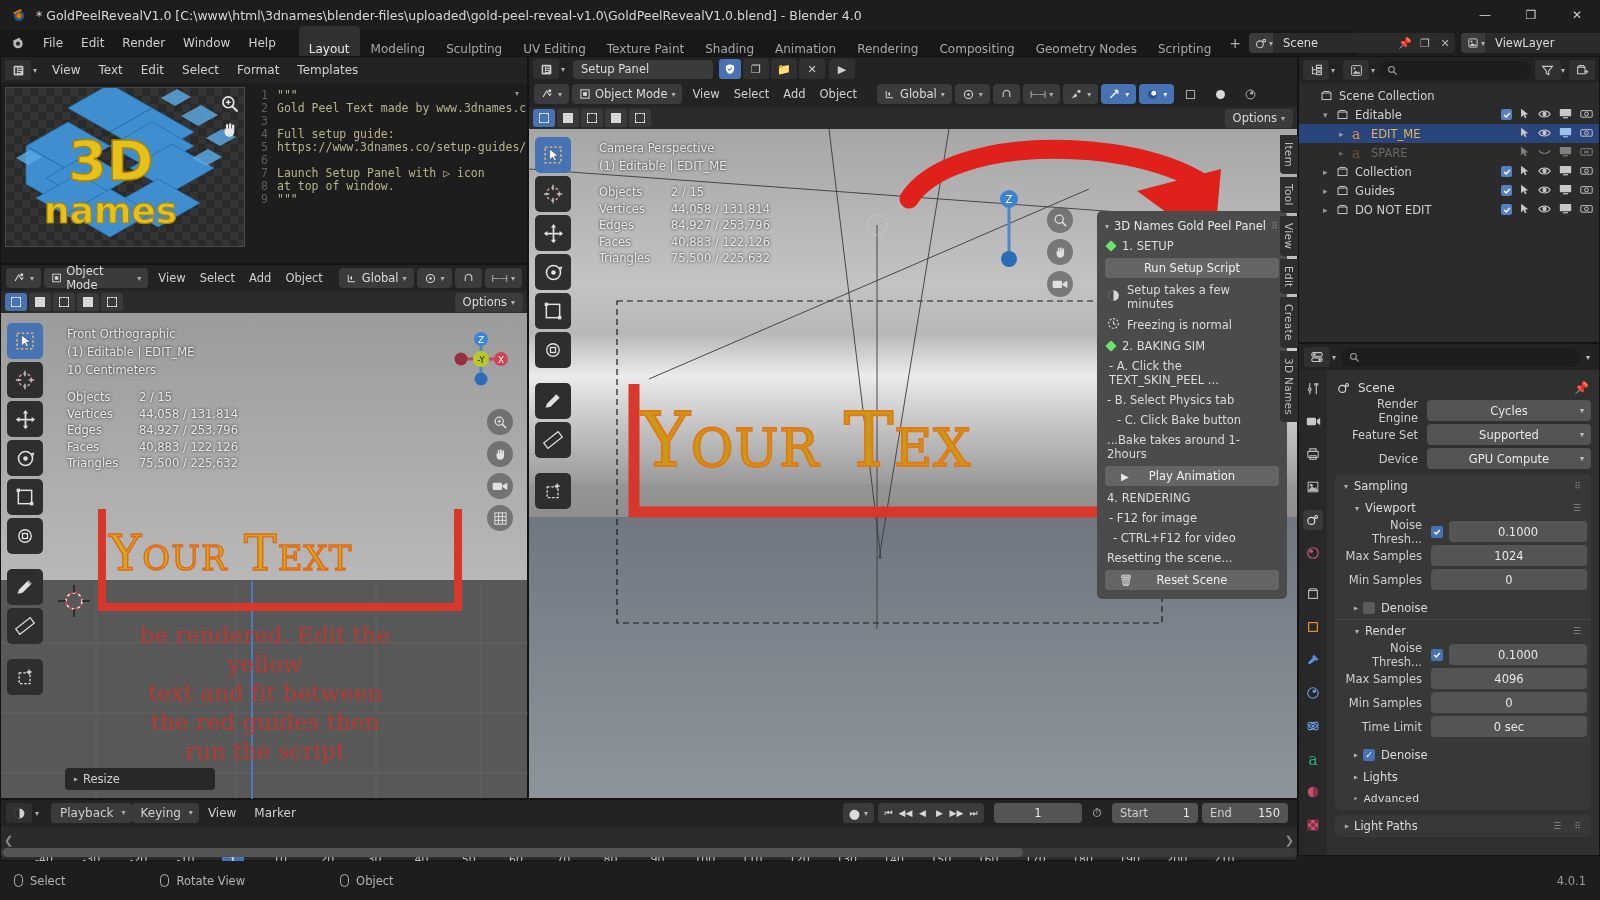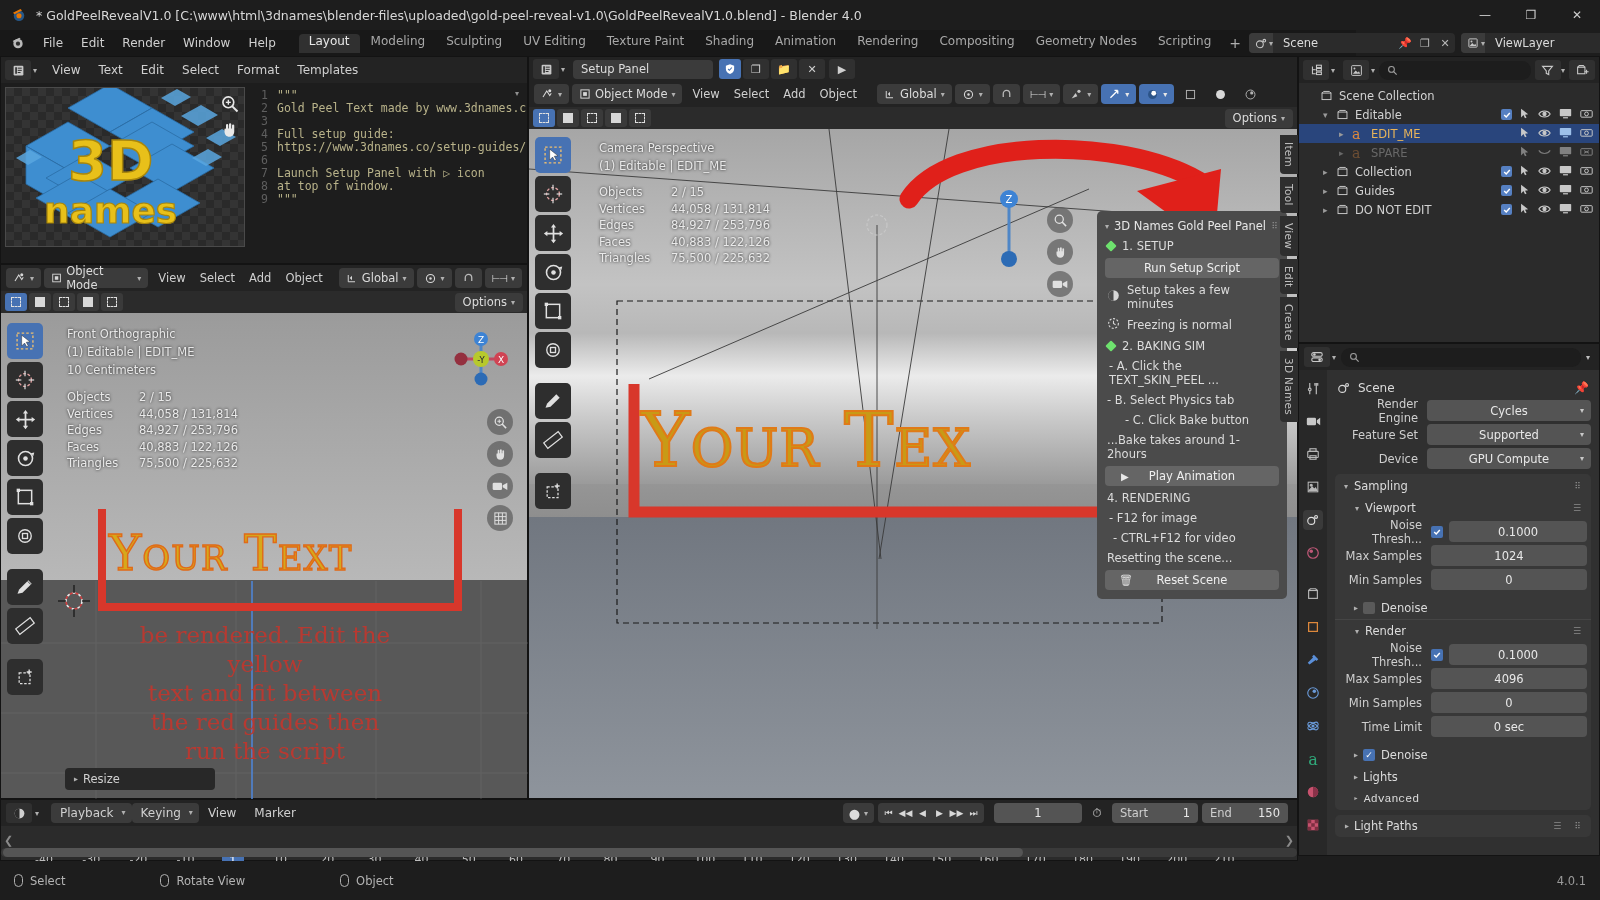--- a/index.html
+++ b/index.html
@@ -18,21 +18,21 @@
   #winbtns div { width:46px; height:30px; display:flex; align-items:center;
     justify-content:center; color:#cfcfcf; font-size:12px; }
 
   
   #topbar { left:0; top:30px; width:1356px; height:26px; background:#181818;
     display:flex; align-items:center; }
   #topbar .blogo { width:16px;height:16px; margin:0 8px 0 10px; flex:none;}
   .menu-item { color:#d0d0d0; font-size:12px; padding:3px 9px; border-radius:3px;
     white-space:nowrap; cursor:default; }
   .ws-tabs { display:flex; align-items:center; margin-left:14px; gap:1px; }
-  .ws-tab { color:#a8a8a8; font-size:12px; padding:0 10px 5px; border-radius:4px 4px 0 0;
+  .ws-tab { color:#a8a8a8; font-size:12px; padding:16px 10px 5px; border-radius:4px 4px 0 0;
     white-space:nowrap; }
   .ws-tab.active { background:#303030; color:#e8e8e8; }
   .ws-plus { color:#b0b0b0; font-size:14px; padding:2px 8px; }
   .scene-box { display:flex; align-items:center; background:#2b2b2b; border-radius:4px;
     height:20px; margin-left:auto; }
   .datablock { display:flex; align-items:center; background:#2b2b2b; border-radius:4px;
     height:20px; }
   .db-icon { width:24px; height:20px; background:#3b3b3b; border-radius:4px 0 0 4px;
     display:flex;align-items:center;justify-content:center; color:#c8c8c8; font-size:10px;}
   .db-name { color:#dcdcdc; font-size:11.5px; padding:0 10px 0 8px; min-width:120px; }
@@ -911,21 +911,21 @@
             <div class="gp-row">
               <span class="diamond"></span>
               <span>2. BAKING SIM</span>
             </div>
             <div class="gp-row" style="padding-left: 12px;">
               <span>- A. Click the TEXT_SKIN_PEEL ...</span>
             </div>
             <div class="gp-row" style="">
               <span>- B. Select Physics tab</span>
             </div>
-            <div class="gp-row" style="padding-left: 28px;">
+            <div class="gp-row" style="padding-left: 20px;">
               <span>- C. Click Bake button</span>
             </div>
             <div class="gp-row">
               <span>...Bake takes around 1-2hours</span>
             </div>
             <div class="gp-btn" style="position: relative;">
               <span style="position: absolute; left: 16px; color: rgb(232, 232, 232); font-size: 10px;">▶</span>
               <span>Play Animation</span>
             </div>
             <div class="gp-row">

